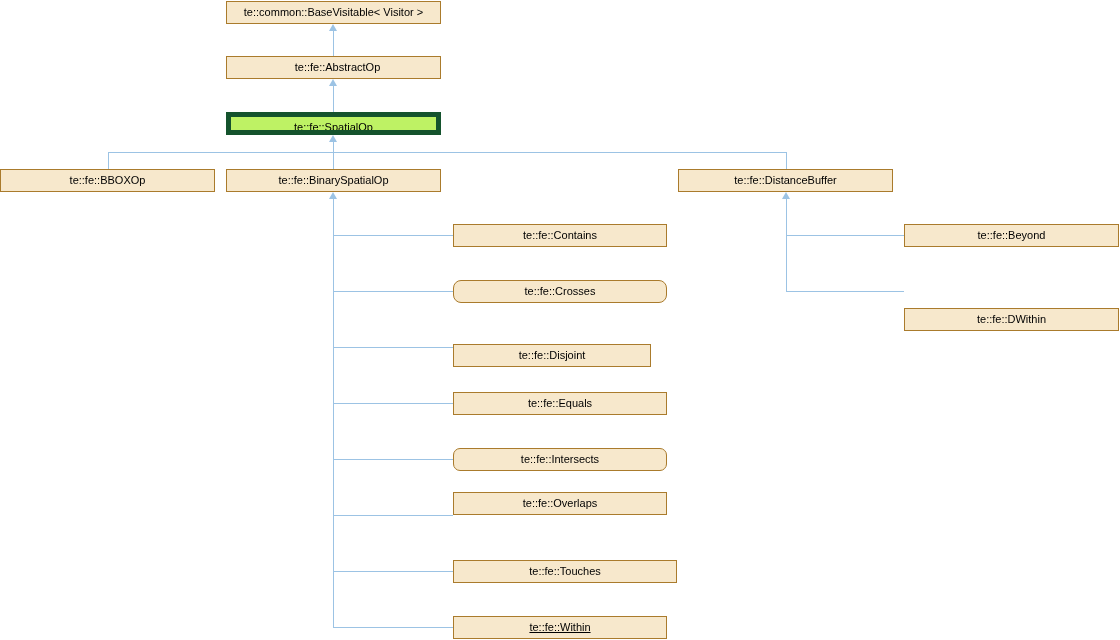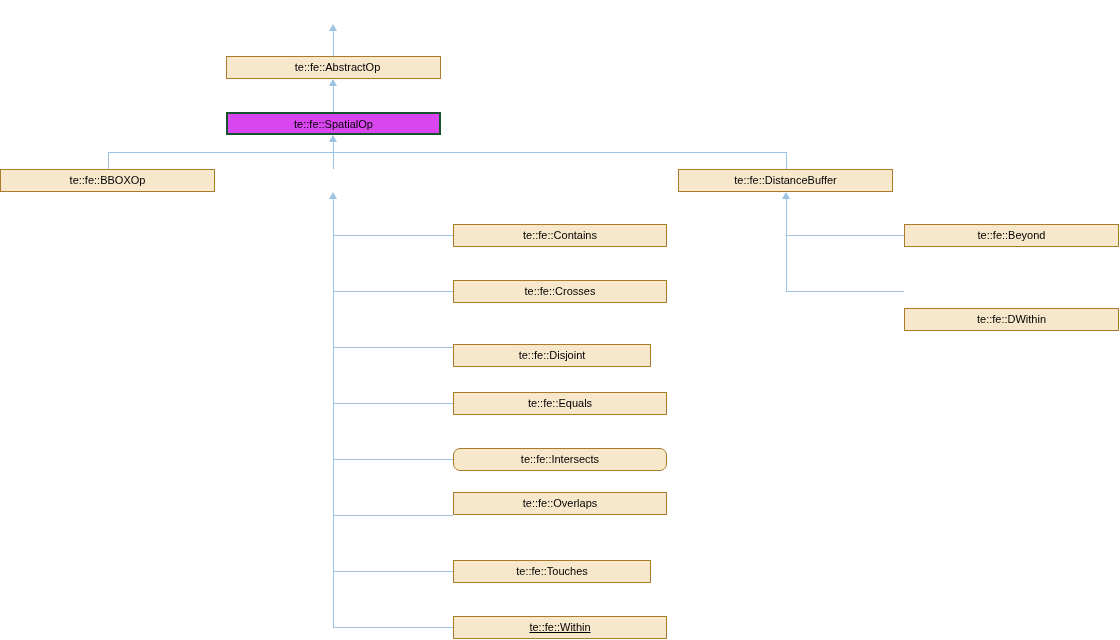--- a/index.html
+++ b/index.html
@@ -23,22 +23,22 @@
     border: 1px solid #AA7B2C;
     color: #000000;
     font-size: 11px;
     line-height: 21px;
     text-align: center;
     white-space: nowrap;
     overflow: hidden;
     cursor: pointer;
   }
   .node.current {
-    background: #d946ef;
-    border: 2px solid #14532d;
+    background: #bef264;
+    border: 5px solid #14532d;
     cursor: default;
   }
   .vline, .hline {
     position: absolute;
     background: #9CC3E4;
   }
   .vline { width: 1px; }
   .hline { height: 1px; }
   .arrow-up {
     position: absolute;
@@ -47,33 +47,35 @@
     border-left: 4px solid transparent;
     border-right: 4px solid transparent;
     border-bottom: 7px solid #9CC3E4;
   }
 </style>
 </head>
 <body>
 
 <div id="canvas">
 
+  <div class="node" style="left:226px; top:1px;  width:215px;">te::common::BaseVisitable&lt; Visitor &gt;</div>
   <div class="node" style="left:226px; top:56px; width:215px;padding-left:8px;">te::fe::AbstractOp</div>
   <div class="node current" style="left:226px; top:112px; width:215px;">te::fe::SpatialOp</div>
 
   <div class="node" style="left:0px;   top:169px; width:215px;">te::fe::BBOXOp</div>
+  <div class="node" style="left:226px; top:169px; width:215px;">te::fe::BinarySpatialOp</div>
   <div class="node" style="left:678px; top:169px; width:215px;">te::fe::DistanceBuffer</div>
 
   <div class="node" style="left:453px; top:224px; width:214px;">te::fe::Contains</div>
-  <div class="node" style="left:453px; top:280px; width:214px;">te::fe::Crosses</div>
+  <div class="node" style="left:453px; top:280px; width:214px;border-radius:8px;">te::fe::Crosses</div>
   <div class="node" style="left:453px; top:344px; width:198px;">te::fe::Disjoint</div>
   <div class="node" style="left:453px; top:392px; width:214px;">te::fe::Equals</div>
   <div class="node" style="left:453px; top:448px; width:214px;border-radius:7px;">te::fe::Intersects</div>
   <div class="node" style="left:453px; top:492px; width:214px;">te::fe::Overlaps</div>
-  <div class="node" style="left:453px; top:560px; width:198px;">te::fe::Touches</div>
+  <div class="node" style="left:453px; top:560px; width:224px;">te::fe::Touches</div>
   <div class="node" style="left:453px; top:616px; width:214px;text-decoration:underline;">te::fe::Within</div>
 
   <div class="node" style="left:904px; top:224px; width:215px;">te::fe::Beyond</div>
   <div class="node" style="left:904px; top:280px; width:215px;margin-top:28px;">te::fe::DWithin</div>
 
   <div class="arrow-up" style="left:329px; top:24px;"></div>
   <div class="vline" style="left:333px; top:31px; height:25px;"></div>
 
   <div class="arrow-up" style="left:329px; top:79px;"></div>
   <div class="vline" style="left:333px; top:86px; height:26px;"></div>

